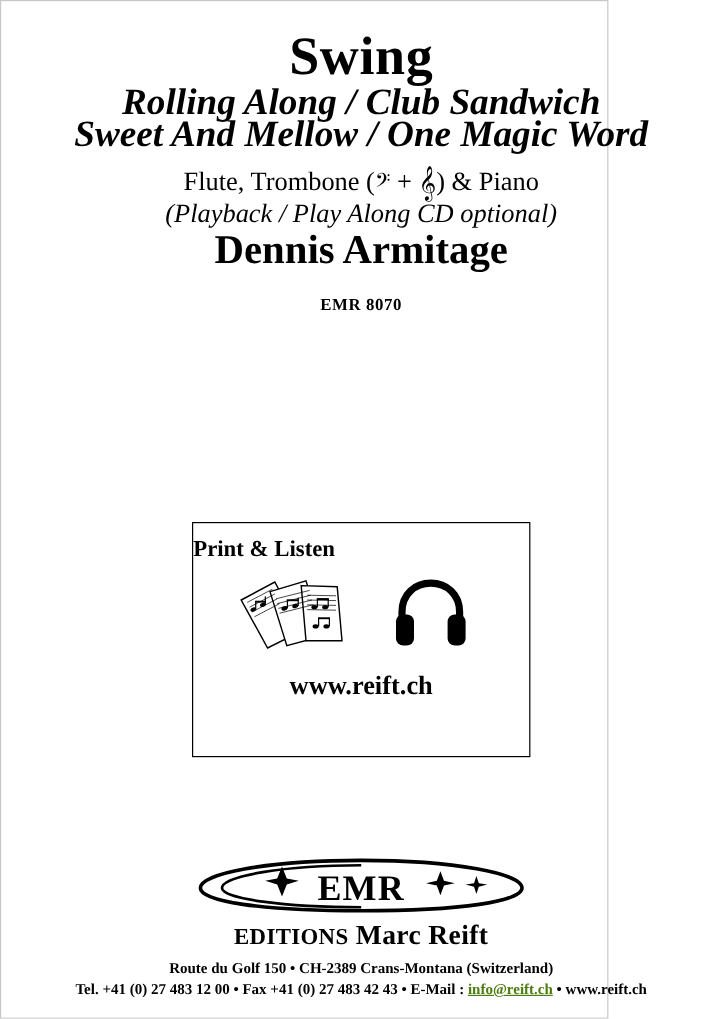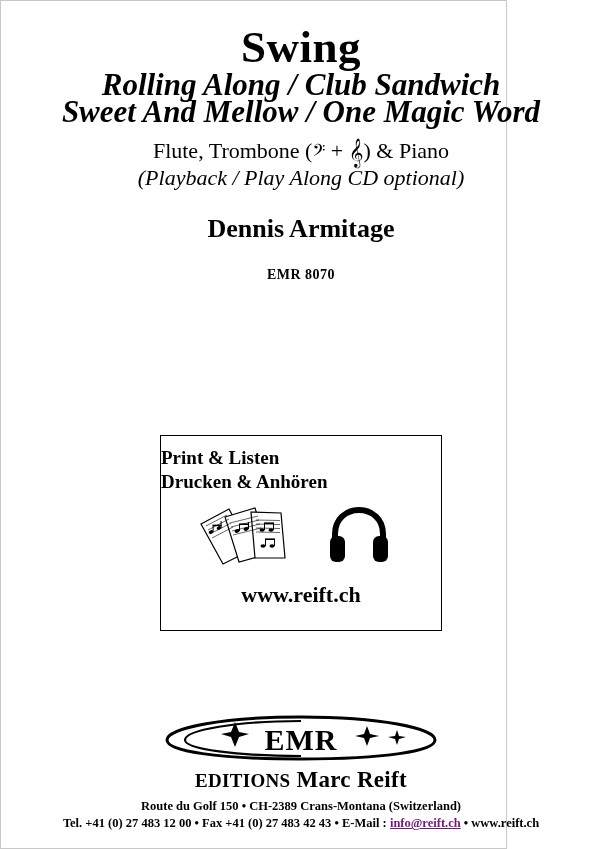--- a/index.html
+++ b/index.html
@@ -71,24 +71,24 @@
     top: 3px;
   }
   .playback {
     margin-top: 4px;
     font-family: "Liberation Serif", serif;
     font-style: italic;
     font-size: 22px;
     line-height: 20px;
   }
   .composer {
-    margin-top: 26px;
-    font-family: "Liberation Serif", serif;
-    font-weight: bold;
-    font-size: 26px;
+    margin-top: 6px;
+    font-family: "Liberation Serif", serif;
+    font-weight: bold;
+    font-size: 34px;
     line-height: 30px;
   }
   .cat-number {
     margin-top: 22px;
     font-family: "Liberation Serif", serif;
     font-weight: bold;
     font-size: 14px;
     line-height: 17px;
     letter-spacing: 0.5px;
   }
@@ -174,21 +174,21 @@
     margin-top: 4px;
   }
   .contact {
     font-family: "Liberation Serif", serif;
     font-weight: bold;
     font-size: 12.5px;
     line-height: 16px;
     margin-top: 1px;
   }
   .contact a, .mail-link {
-    color: #701a75;
+    color: #4d7c0f;
     text-decoration: underline;
   }
 </style>
 </head>
 <body>
 
 <div class="page">
 
   <div class="title-block">
     <div class="main-title center">Swing</div>
@@ -200,21 +200,20 @@
     </div>
 
     <div class="playback center">(Playback / Play Along CD optional)</div>
     <div class="composer center">Dennis Armitage</div>
     <div class="cat-number center">EMR 8070</div>
   </div>
 
   <div class="pl-box">
     <div class="pl-lines">
       <div>Print &amp; Listen</div>
-      <div>Drucken &amp; Anhören</div>
     </div>
 
     <div class="pl-graphics">
 
       <svg class="sheets" viewBox="0 0 105 62">
         <g stroke="#000" stroke-width="1.2" fill="#fff">
           <polygon points="2,20 30,5 52,46 24,60"></polygon>
           <polygon points="26,13 56,4 70,50 40,58"></polygon>
           <polygon points="52,8 82,9 86,54 56,54"></polygon>
         </g>

